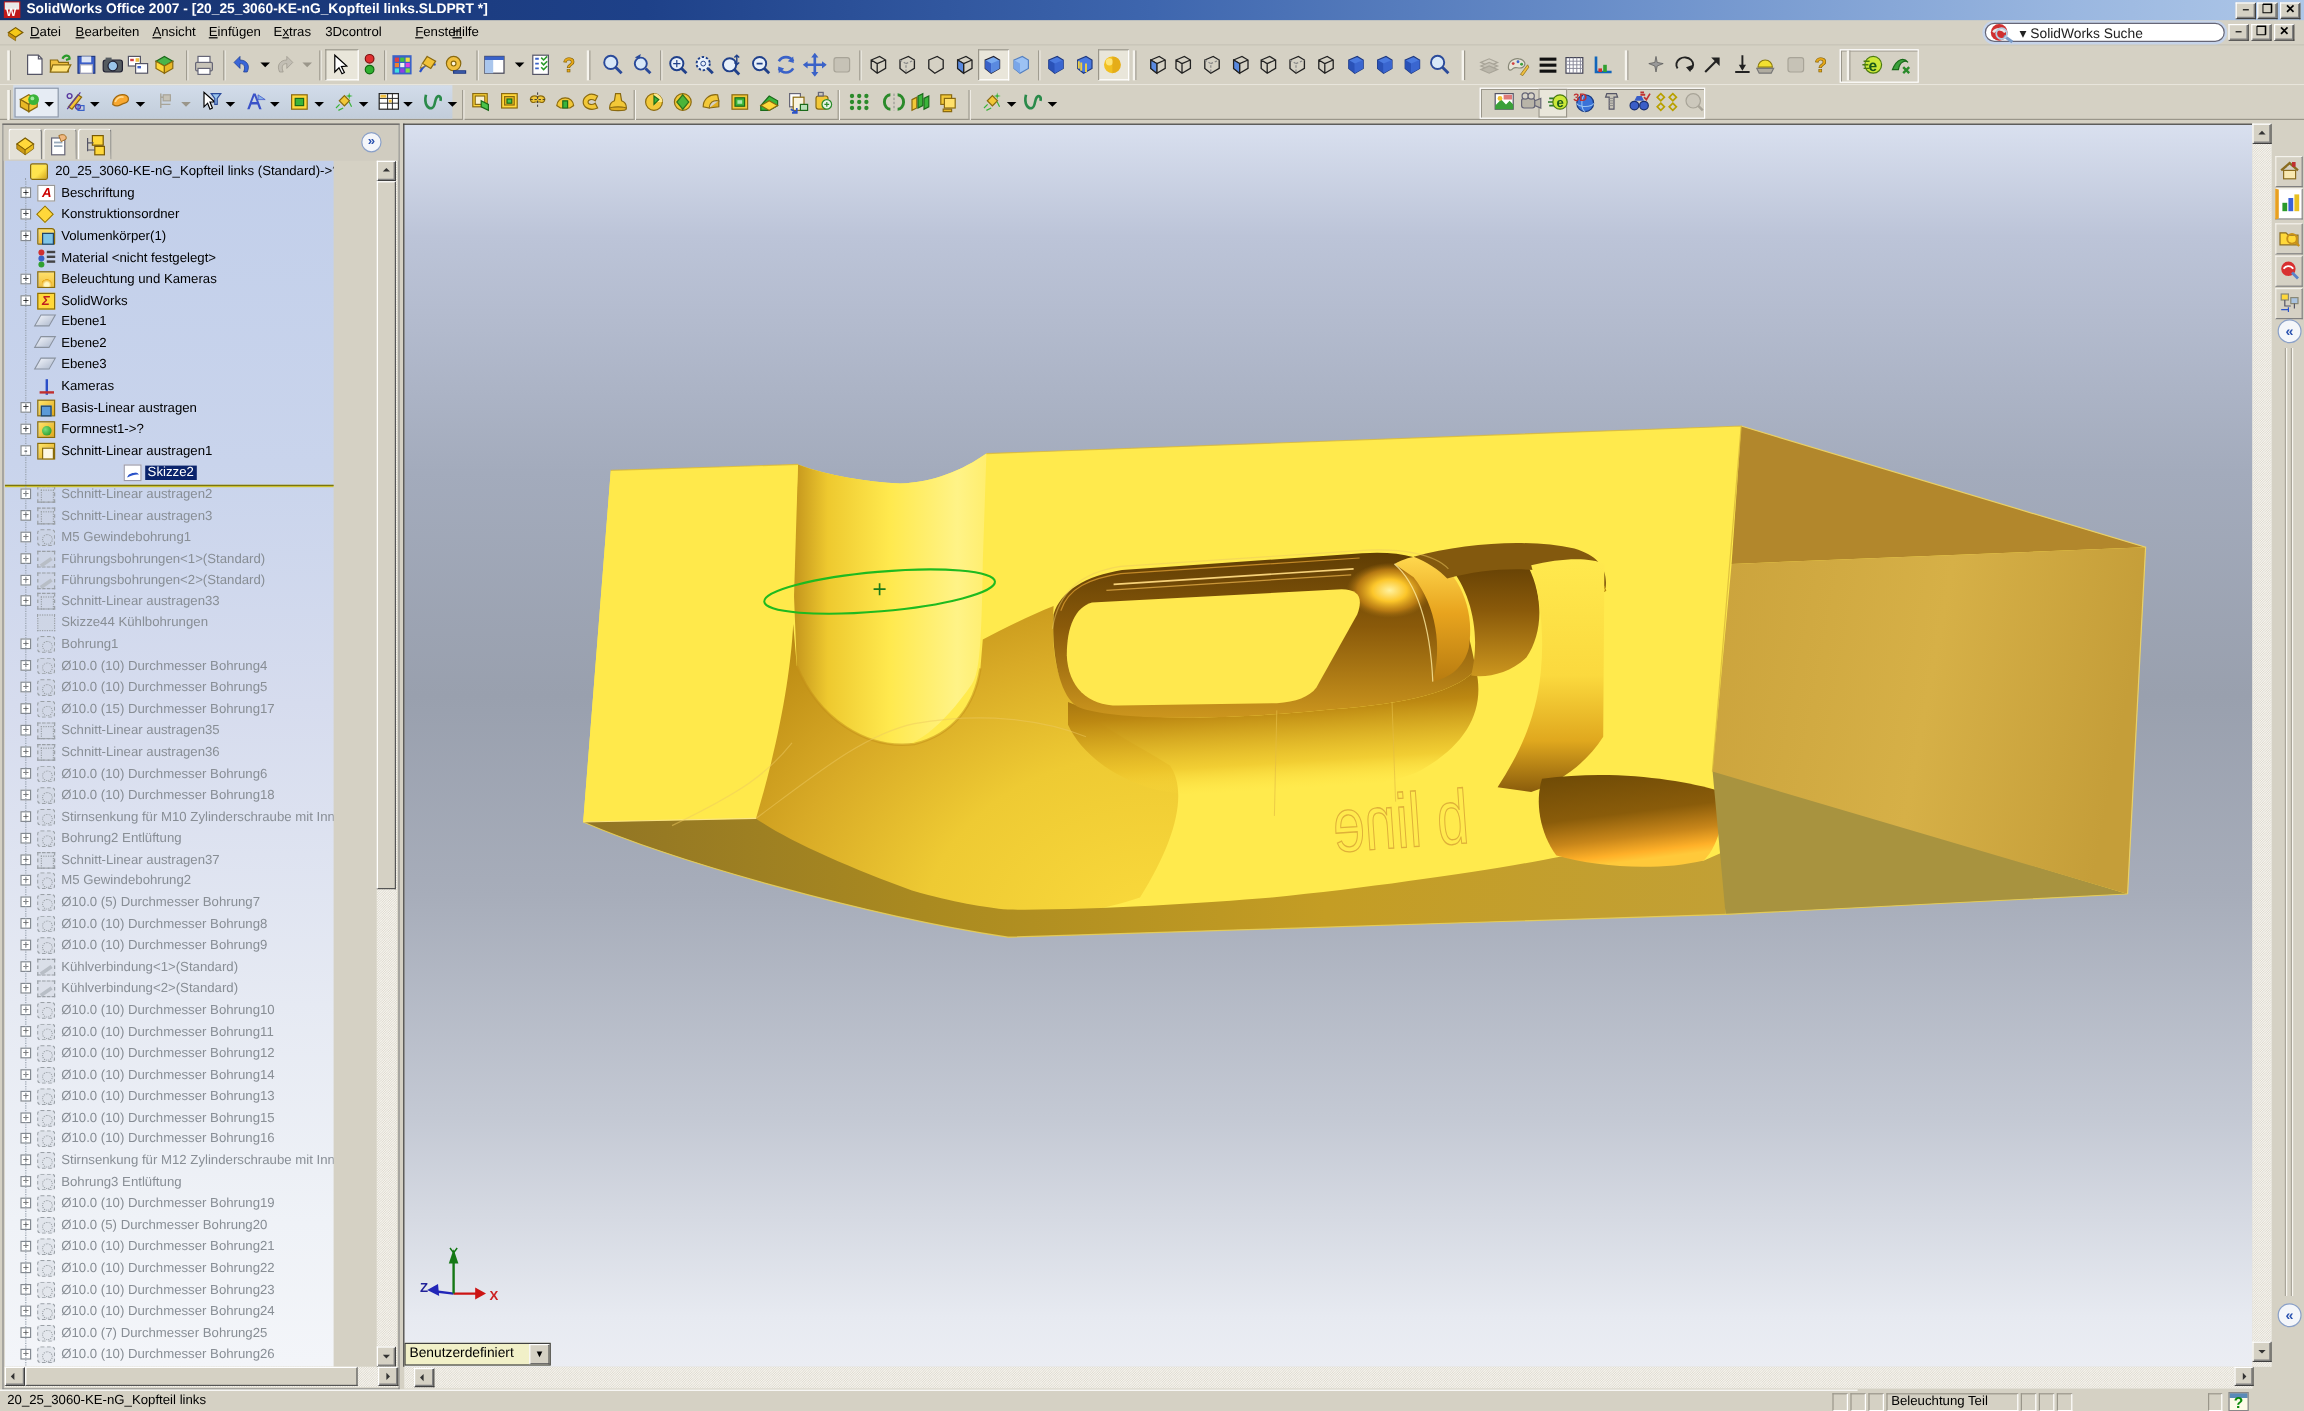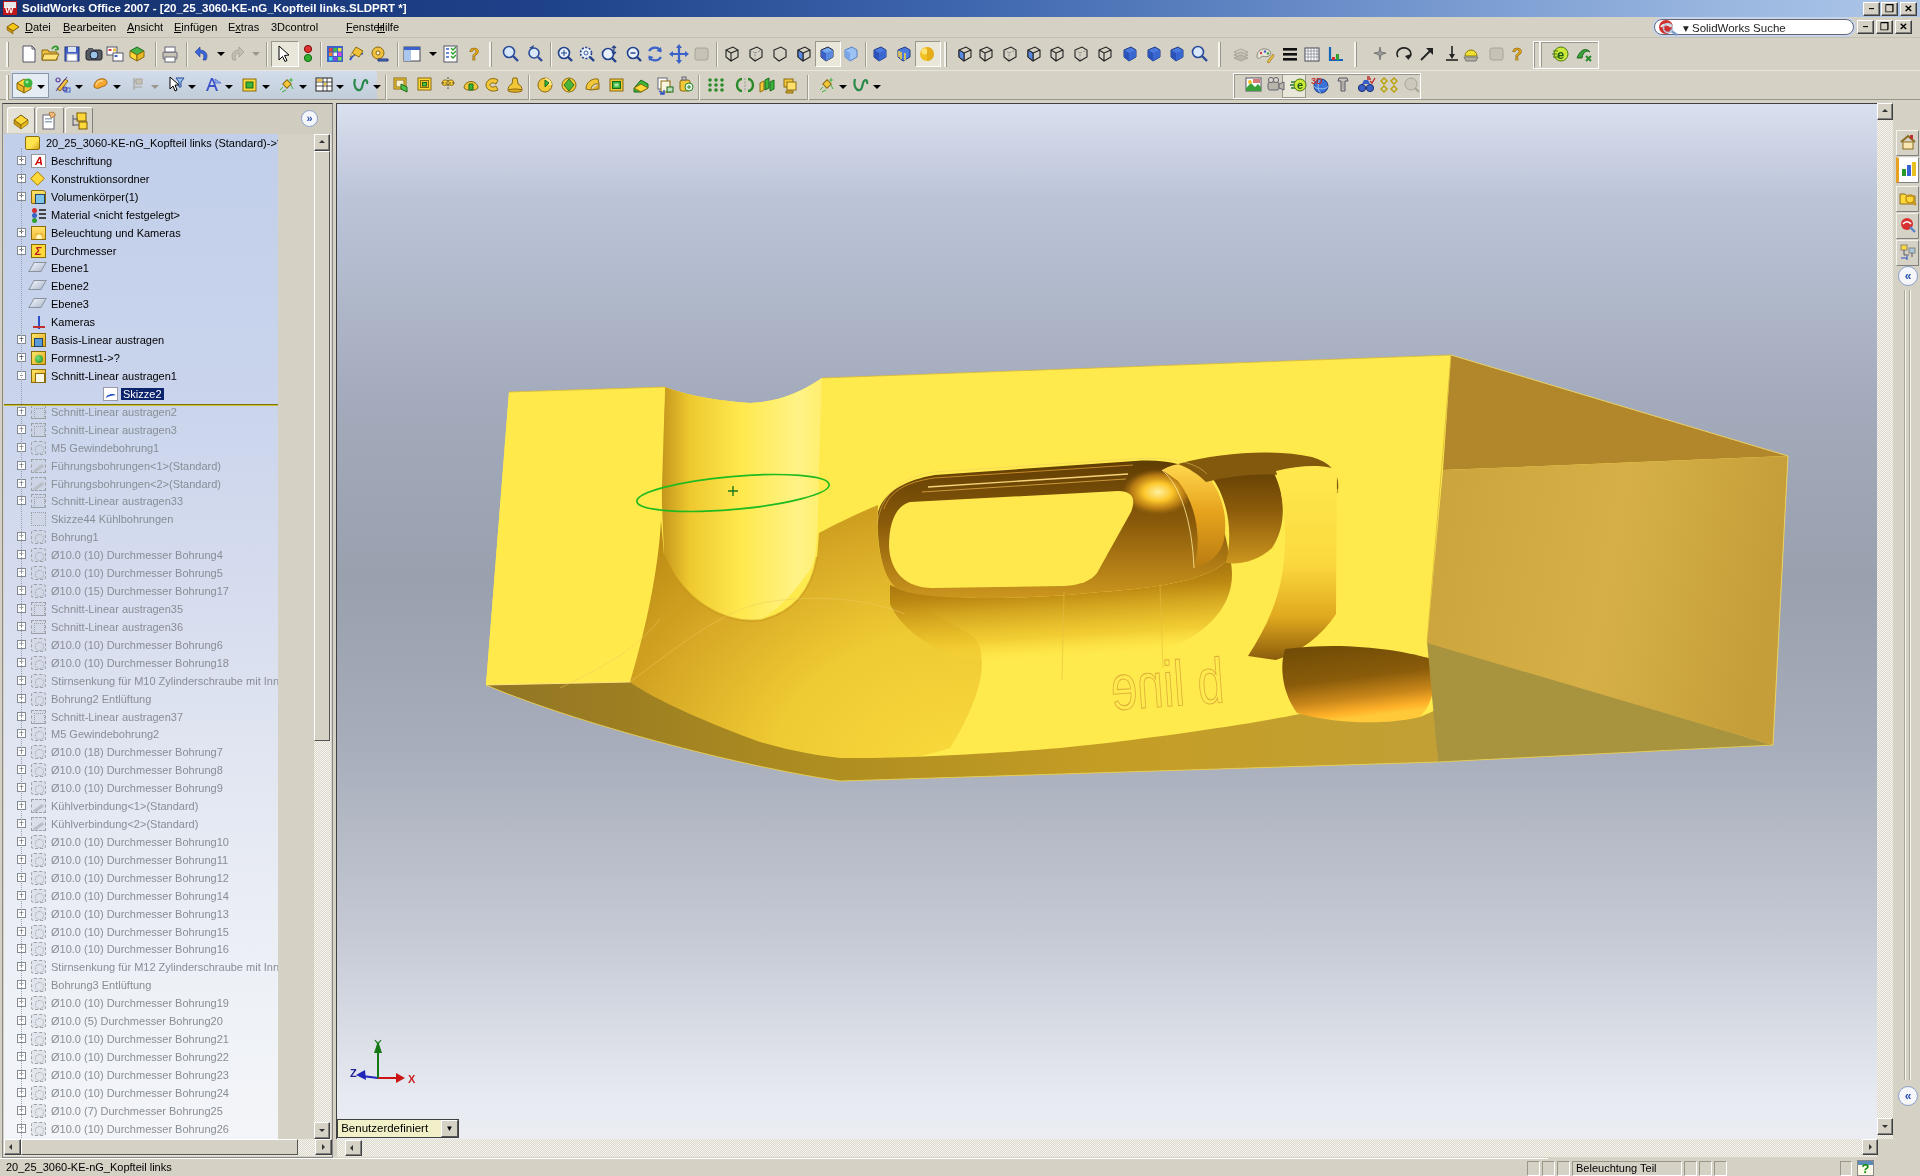--- a/index.html
+++ b/index.html
@@ -1042,21 +1042,21 @@
           <span class="lb">Material &lt;nicht festgelegt&gt;</span>
         </div>
 <div class="row">
           <span class="pm">+</span>
           <i class="ti i-lit" style="left:27px"></i>
           <span class="lb">Beleuchtung und Kameras</span>
         </div>
 <div class="row">
           <span class="pm">+</span>
           <i class="ti i-gl" style="left:27px"></i>
-          <span class="lb">Durchmesser</span>
+          <span class="lb">SolidWorks</span>
         </div>
 <div class="row">
           <i class="ti i-pl" style="left:27px"></i>
           <span class="lb">Ebene1</span>
         </div>
 <div class="row">
           <i class="ti i-pl" style="left:27px"></i>
           <span class="lb">Ebene2</span>
         </div>
 <div class="row">
@@ -1176,21 +1176,21 @@
           <span class="lb">Schnitt-Linear austragen37</span>
         </div>
 <div class="row g">
           <span class="pm">+</span>
           <i class="ti i-ghole" style="left:27px"></i>
           <span class="lb">M5 Gewindebohrung2</span>
         </div>
 <div class="row g">
           <span class="pm">+</span>
           <i class="ti i-ghole" style="left:27px"></i>
-          <span class="lb">Ø10.0 (18) Durchmesser Bohrung7</span>
+          <span class="lb">Ø10.0 (5) Durchmesser Bohrung7</span>
         </div>
 <div class="row g">
           <span class="pm">+</span>
           <i class="ti i-ghole" style="left:27px"></i>
           <span class="lb">Ø10.0 (10) Durchmesser Bohrung8</span>
         </div>
 <div class="row g">
           <span class="pm">+</span>
           <i class="ti i-ghole" style="left:27px"></i>
           <span class="lb">Ø10.0 (10) Durchmesser Bohrung9</span>

